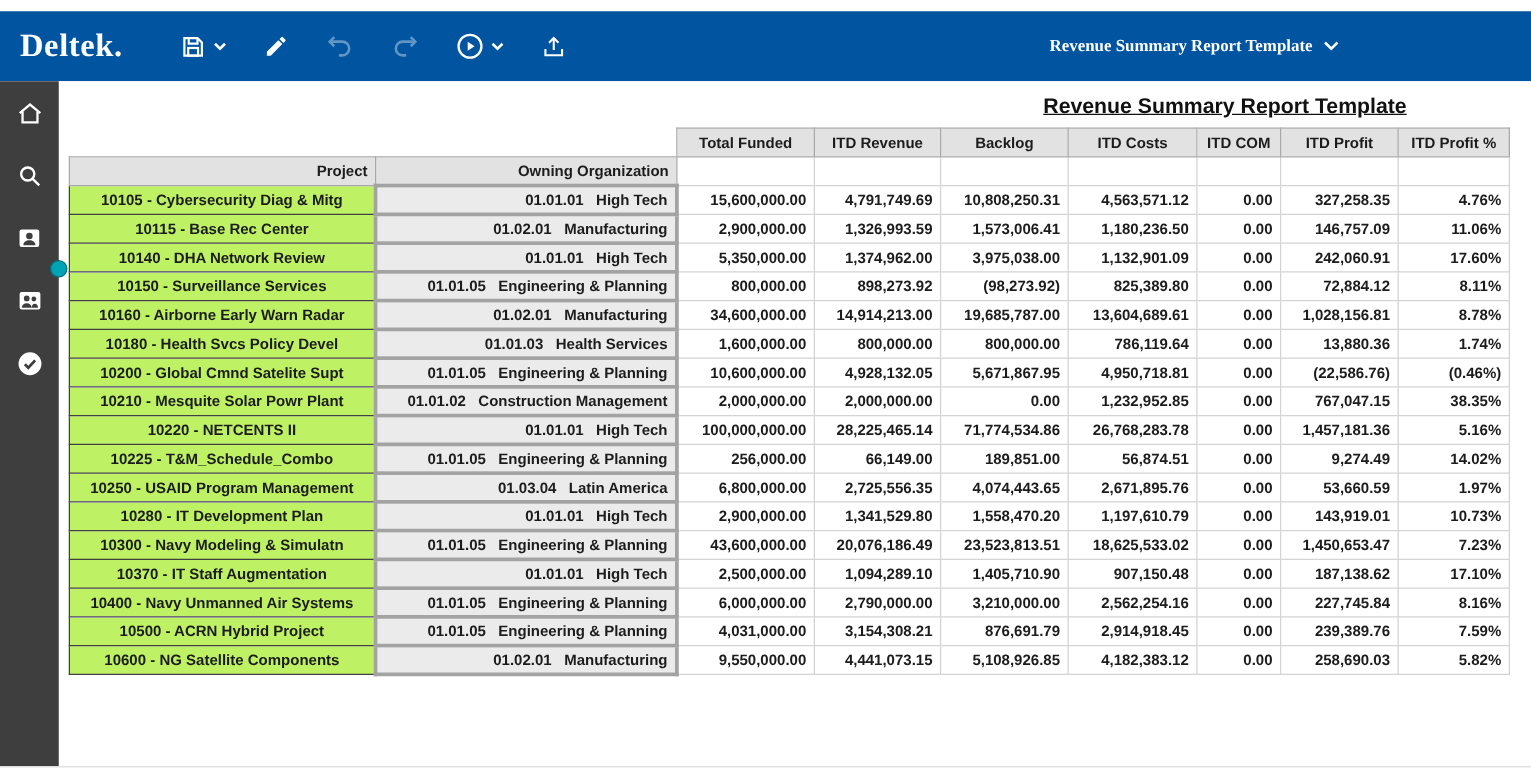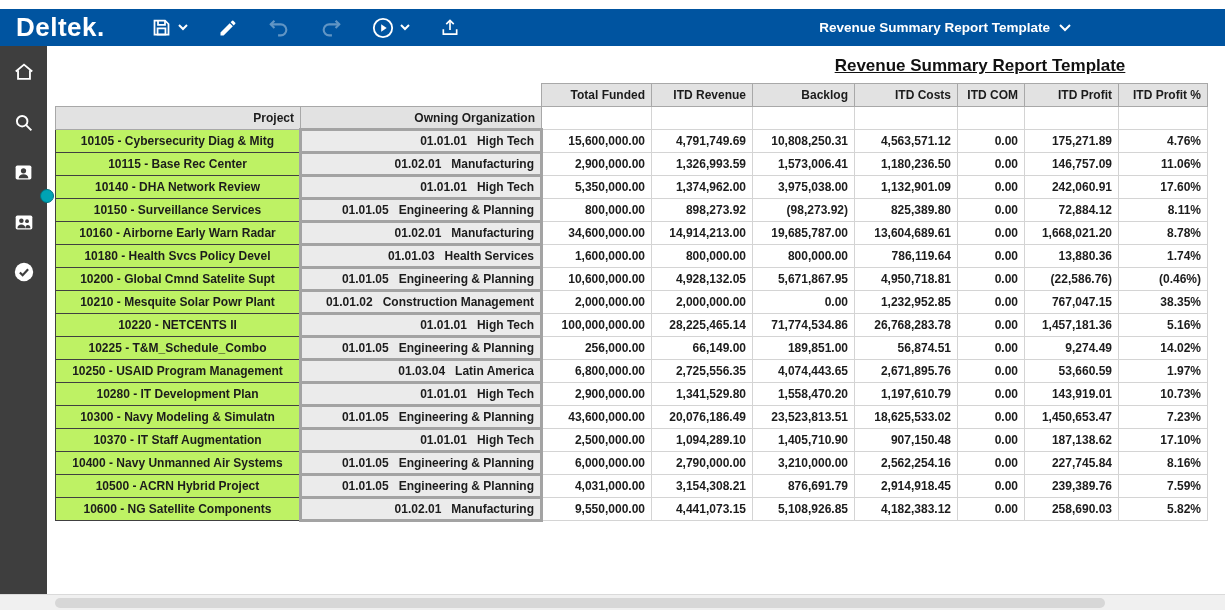--- a/index.html
+++ b/index.html
@@ -5,22 +5,22 @@
   * { box-sizing: border-box; }
   html,body { margin:0; padding:0; }
   body {
     width:1225px; height:614px; overflow:hidden;
     background:#ffffff;
     font-family:"Liberation Sans", sans-serif;
   }
   
   .top-strip { height:9px; background:#ffffff; }
   .toolbar {
-    height:37px; background:#0054A0; color:#fff;
-    display:flex; align-items:center; padding:0 16px;
+    height:56px; background:#0054A0; color:#fff;
+    display:flex; align-items:center; padding:0 16px;font-family:Liberation Serif, serif;
   }
   .logo { font-size:26px; font-weight:bold; letter-spacing:.5px; margin-right:46px; cursor:default; }
   .tb-btn { display:flex; align-items:center; margin-right:30px; cursor:pointer; }
   .tb-btn svg { display:block; }
   .tb-btn .caret { margin-left:6px; }
   .tb-btn.disabled { opacity:.38; cursor:default; }
   .template-selector {
     margin-left:auto; margin-right:138px;
     display:flex; align-items:center; gap:9px;
     font-size:13.5px; font-weight:bold; cursor:pointer; white-space:nowrap;
@@ -48,21 +48,21 @@
     margin-left:8px; border-collapse:collapse; table-layout:fixed;
     width:1152px; font-size:12px; font-weight:bold; color:#1c1c1c;
   }
   col.c-project{width:245px} col.c-org{width:241px} col.c-funded{width:110px}
   col.c-rev{width:101px} col.c-backlog{width:102px} col.c-costs{width:103px}
   col.c-com{width:67px} col.c-profit{width:94px} col.c-profitpct{width:89px}
   th, td { height:23px; padding:0 6px; white-space:nowrap; overflow:hidden; }
   th.corner-blank { background:#fff; border:none; }
   th.num-head {
     background:#e2e2e2; border:1px solid #a8a8a8;
-    text-align:right; font-weight:bold;margin-top:24px;
+    text-align:center; font-weight:bold;margin-top:24px;
   }
   th.left-head {
     background:#e2e2e2; border:1px solid #a8a8a8;
     text-align:right; font-weight:bold;
   }
   th.empty-head { background:#fff; border:1px solid #d4d4d4; }
   td.proj-cell { background:#bef264; border:1px solid #404040; text-align:center; }
   td.org-cell  { background:#ebebeb; border:3px solid #a3a3a3; text-align:right; white-space:pre; }
   td.num-cell  { background:#ffffff; border:1px solid #d4d4d4; text-align:right; }
   
@@ -246,21 +246,21 @@
         </thead>
       <tbody>
           <tr class="data-row">
             <td class="proj-cell">10105 - Cybersecurity Diag &amp; Mitg</td>
             <td class="org-cell">01.01.01   High Tech</td>
             <td class="num-cell">15,600,000.00</td>
             <td class="num-cell">4,791,749.69</td>
             <td class="num-cell">10,808,250.31</td>
             <td class="num-cell">4,563,571.12</td>
             <td class="num-cell">0.00</td>
-            <td class="num-cell">175,271.89</td>
+            <td class="num-cell">327,258.35</td>
             <td class="num-cell">4.76%</td>
           </tr>
           <tr class="data-row">
             <td class="proj-cell">10115 - Base Rec Center</td>
             <td class="org-cell">01.02.01   Manufacturing</td>
             <td class="num-cell">2,900,000.00</td>
             <td class="num-cell">1,326,993.59</td>
             <td class="num-cell">1,573,006.41</td>
             <td class="num-cell">1,180,236.50</td>
             <td class="num-cell">0.00</td>
@@ -290,21 +290,21 @@
             <td class="num-cell">8.11%</td>
           </tr>
           <tr class="data-row">
             <td class="proj-cell">10160 - Airborne Early Warn Radar</td>
             <td class="org-cell">01.02.01   Manufacturing</td>
             <td class="num-cell">34,600,000.00</td>
             <td class="num-cell">14,914,213.00</td>
             <td class="num-cell">19,685,787.00</td>
             <td class="num-cell">13,604,689.61</td>
             <td class="num-cell">0.00</td>
-            <td class="num-cell">1,668,021.20</td>
+            <td class="num-cell">1,028,156.81</td>
             <td class="num-cell">8.78%</td>
           </tr>
           <tr class="data-row">
             <td class="proj-cell">10180 - Health Svcs Policy Devel</td>
             <td class="org-cell">01.01.03   Health Services</td>
             <td class="num-cell">1,600,000.00</td>
             <td class="num-cell">800,000.00</td>
             <td class="num-cell">800,000.00</td>
             <td class="num-cell">786,119.64</td>
             <td class="num-cell">0.00</td>

